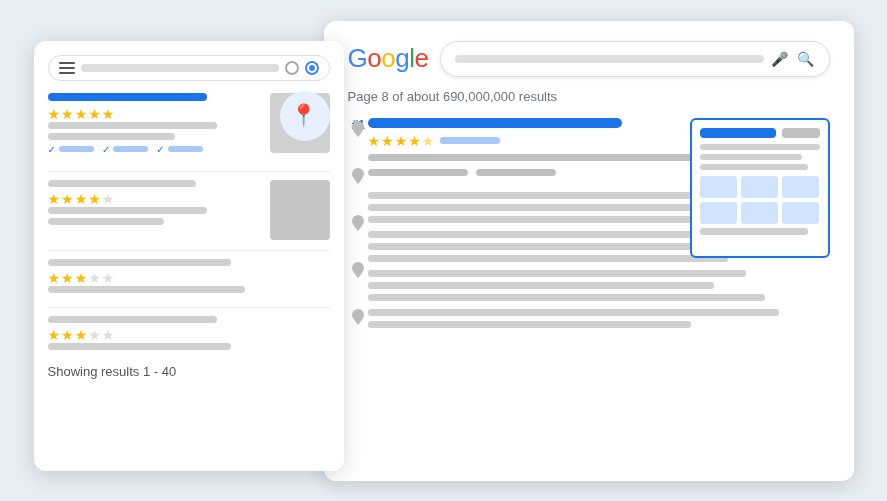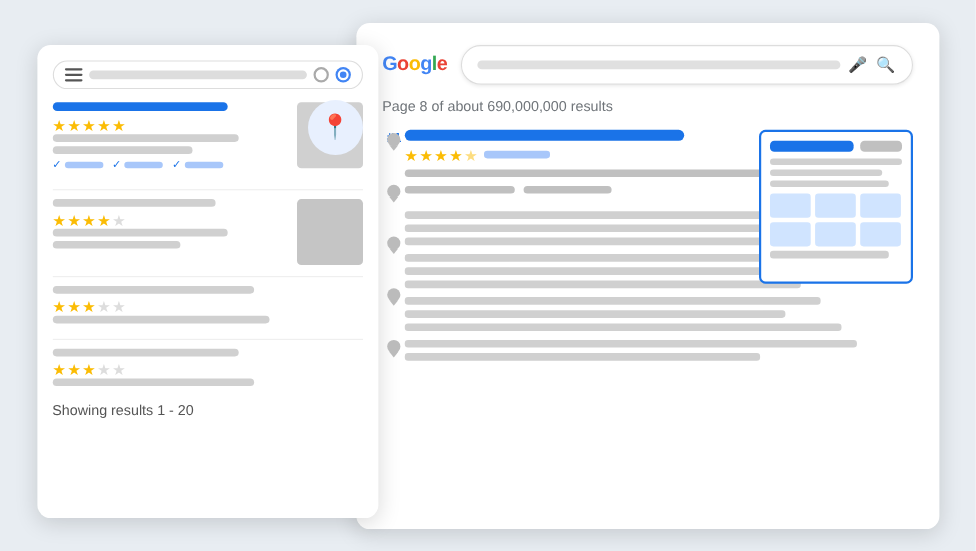--- a/index.html
+++ b/index.html
@@ -512,35 +512,35 @@
           <span class="star">★</span>
           <span class="star">★</span>
           <span class="star">★</span>
           <span class="star empty">★</span>
           <span class="star empty">★</span>
         </div>
         <div class="bar-gray" style="width:65%"></div>
       </div>
     </div>
 
-    <div class="showing-text">Showing results 1 - 20</div>
+    <div class="showing-text">Showing results 1 - 40</div>
 
     <div class="map-pins">
       <div class="map-pin-small"></div>
       <div class="map-pin-small"></div>
       <div class="map-pin-small"></div>
       <div class="map-pin-small"></div>
       <div class="map-pin-small"></div>
     </div>
   </div>
 
   <div class="right-card">
 
     <div class="google-logo">
-      <div style="font-size:18px; font-weight:700; letter-spacing:-0.5px;">
+      <div style="font-size:26px; font-weight:400; letter-spacing:-0.5px;">
         <span class="g-blue">G</span><span class="g-red">o</span><span class="g-yellow">o</span><span class="g-blue">g</span><span class="g-green">l</span><span class="g-red">e</span>
       </div>
       <div class="google-search-bar">
         <div class="gsb-input"></div>
         <span class="mic-icon">🎤</span>
         <span class="gsearch-icon">🔍</span>
       </div>
     </div>
 
     <div class="results-meta">Page 8 of about 690,000,000 results</div>

